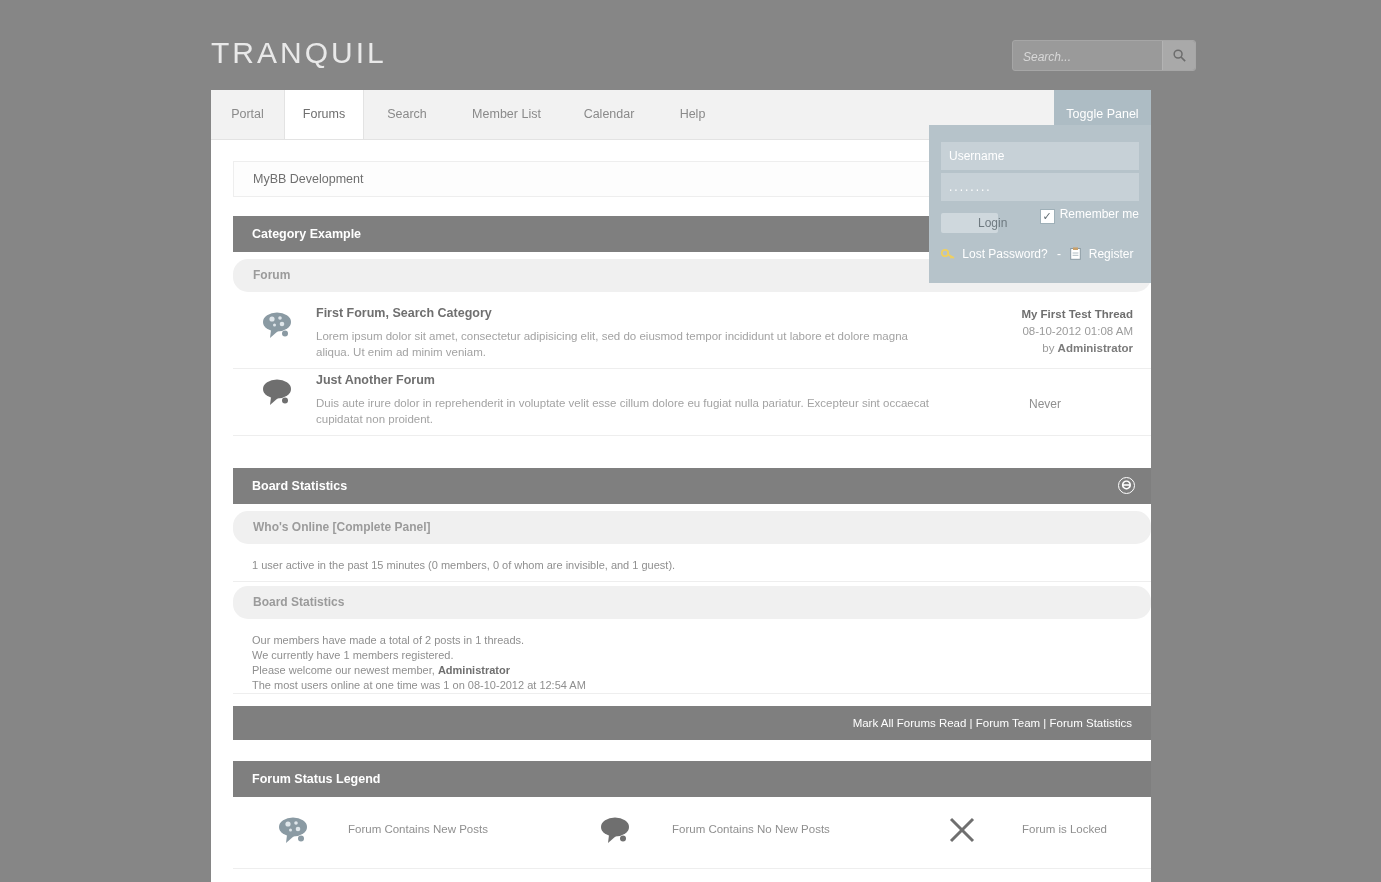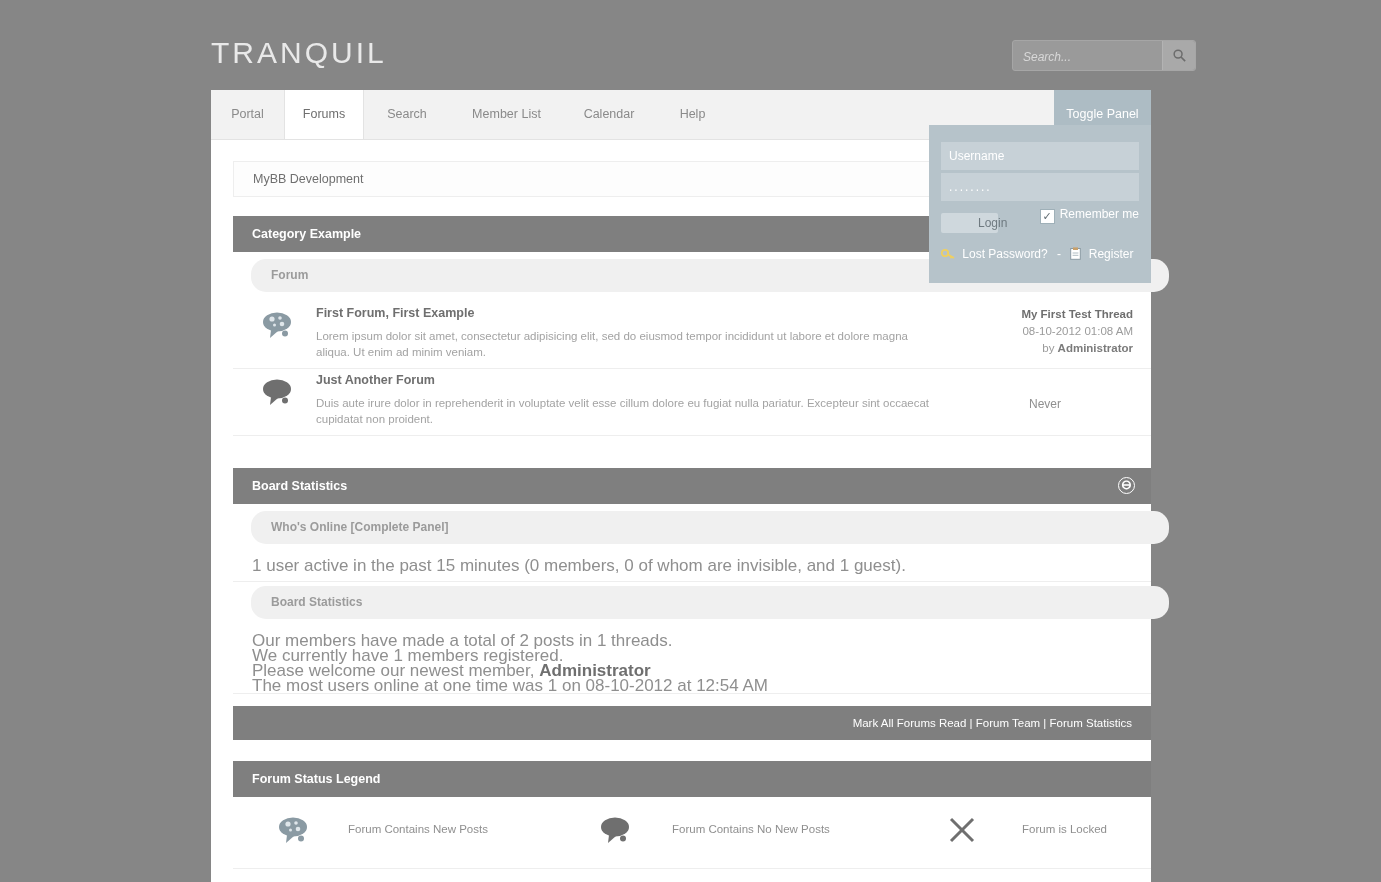--- a/index.html
+++ b/index.html
@@ -223,21 +223,21 @@
     background: #7f7f7f;
     color: #ffffff;
     font-size: 12.5px;
     font-weight: bold;
     line-height: 36px;
     padding-left: 19px;
     box-sizing: border-box;
   }
   .sec-sub {
     position: absolute;
-    left: 40px;
+    left: 22px;
     width: 918px;
     height: 33px;
     background: #f0f0f0;
     color: #9b9b9b;
     font-size: 12px;
     font-weight: bold;
     line-height: 33px;
     padding-left: 20px;
     box-sizing: border-box;
     border-radius: 15px;
@@ -310,21 +310,21 @@
     color: #8f8f8f;
   }
   
   .textblock {
     position: absolute;
     left: 22px;
     width: 918px;
     box-sizing: border-box;
     background: #ffffff;
     padding: 14px 19px;
-    font-size: 17px;
+    font-size: 11px;
     color: #8f8f8f;
     line-height: 15px;
     border-bottom: 1px solid #eeeeee;
   }
   .footbar {
     position: absolute;
     left: 22px;
     width: 918px;
     height: 34px;
     background: #7f7f7f;
@@ -400,21 +400,21 @@
         <svg width="36" height="30" viewBox="0 0 36 30">
           <ellipse cx="16" cy="12" rx="14" ry="9.5" fill="#8a9aa3"></ellipse>
           <path d="M10 20 L9 28 L17 21 Z" fill="#8a9aa3"></path>
           <circle cx="11" cy="9" r="2.6" fill="#dfe6ea"></circle>
           <circle cx="19" cy="8" r="1.8" fill="#dfe6ea"></circle>
           <circle cx="21" cy="14" r="2.3" fill="#dfe6ea"></circle>
           <circle cx="13.5" cy="15" r="1.5" fill="#dfe6ea"></circle>
           <circle cx="24" cy="23.5" r="3" fill="#8a9aa3"></circle>
         </svg>
       </div>
-      <div class="f-title">First Forum, First Example</div>
+      <div class="f-title">First Forum, Search Category</div>
       <div class="f-desc">Lorem ipsum dolor sit amet, consectetur adipisicing elit, sed do eiusmod tempor incididunt ut labore et dolore magna aliqua. Ut enim ad minim veniam.</div>
       <div class="f-last">
         <div class="lp-title">My First Test Thread</div>
         <div>08-10-2012 01:08 AM</div>
         <div class="lp-by">
           <span>by </span><strong>Administrator</strong>
         </div>
       </div>
     </div>
 

